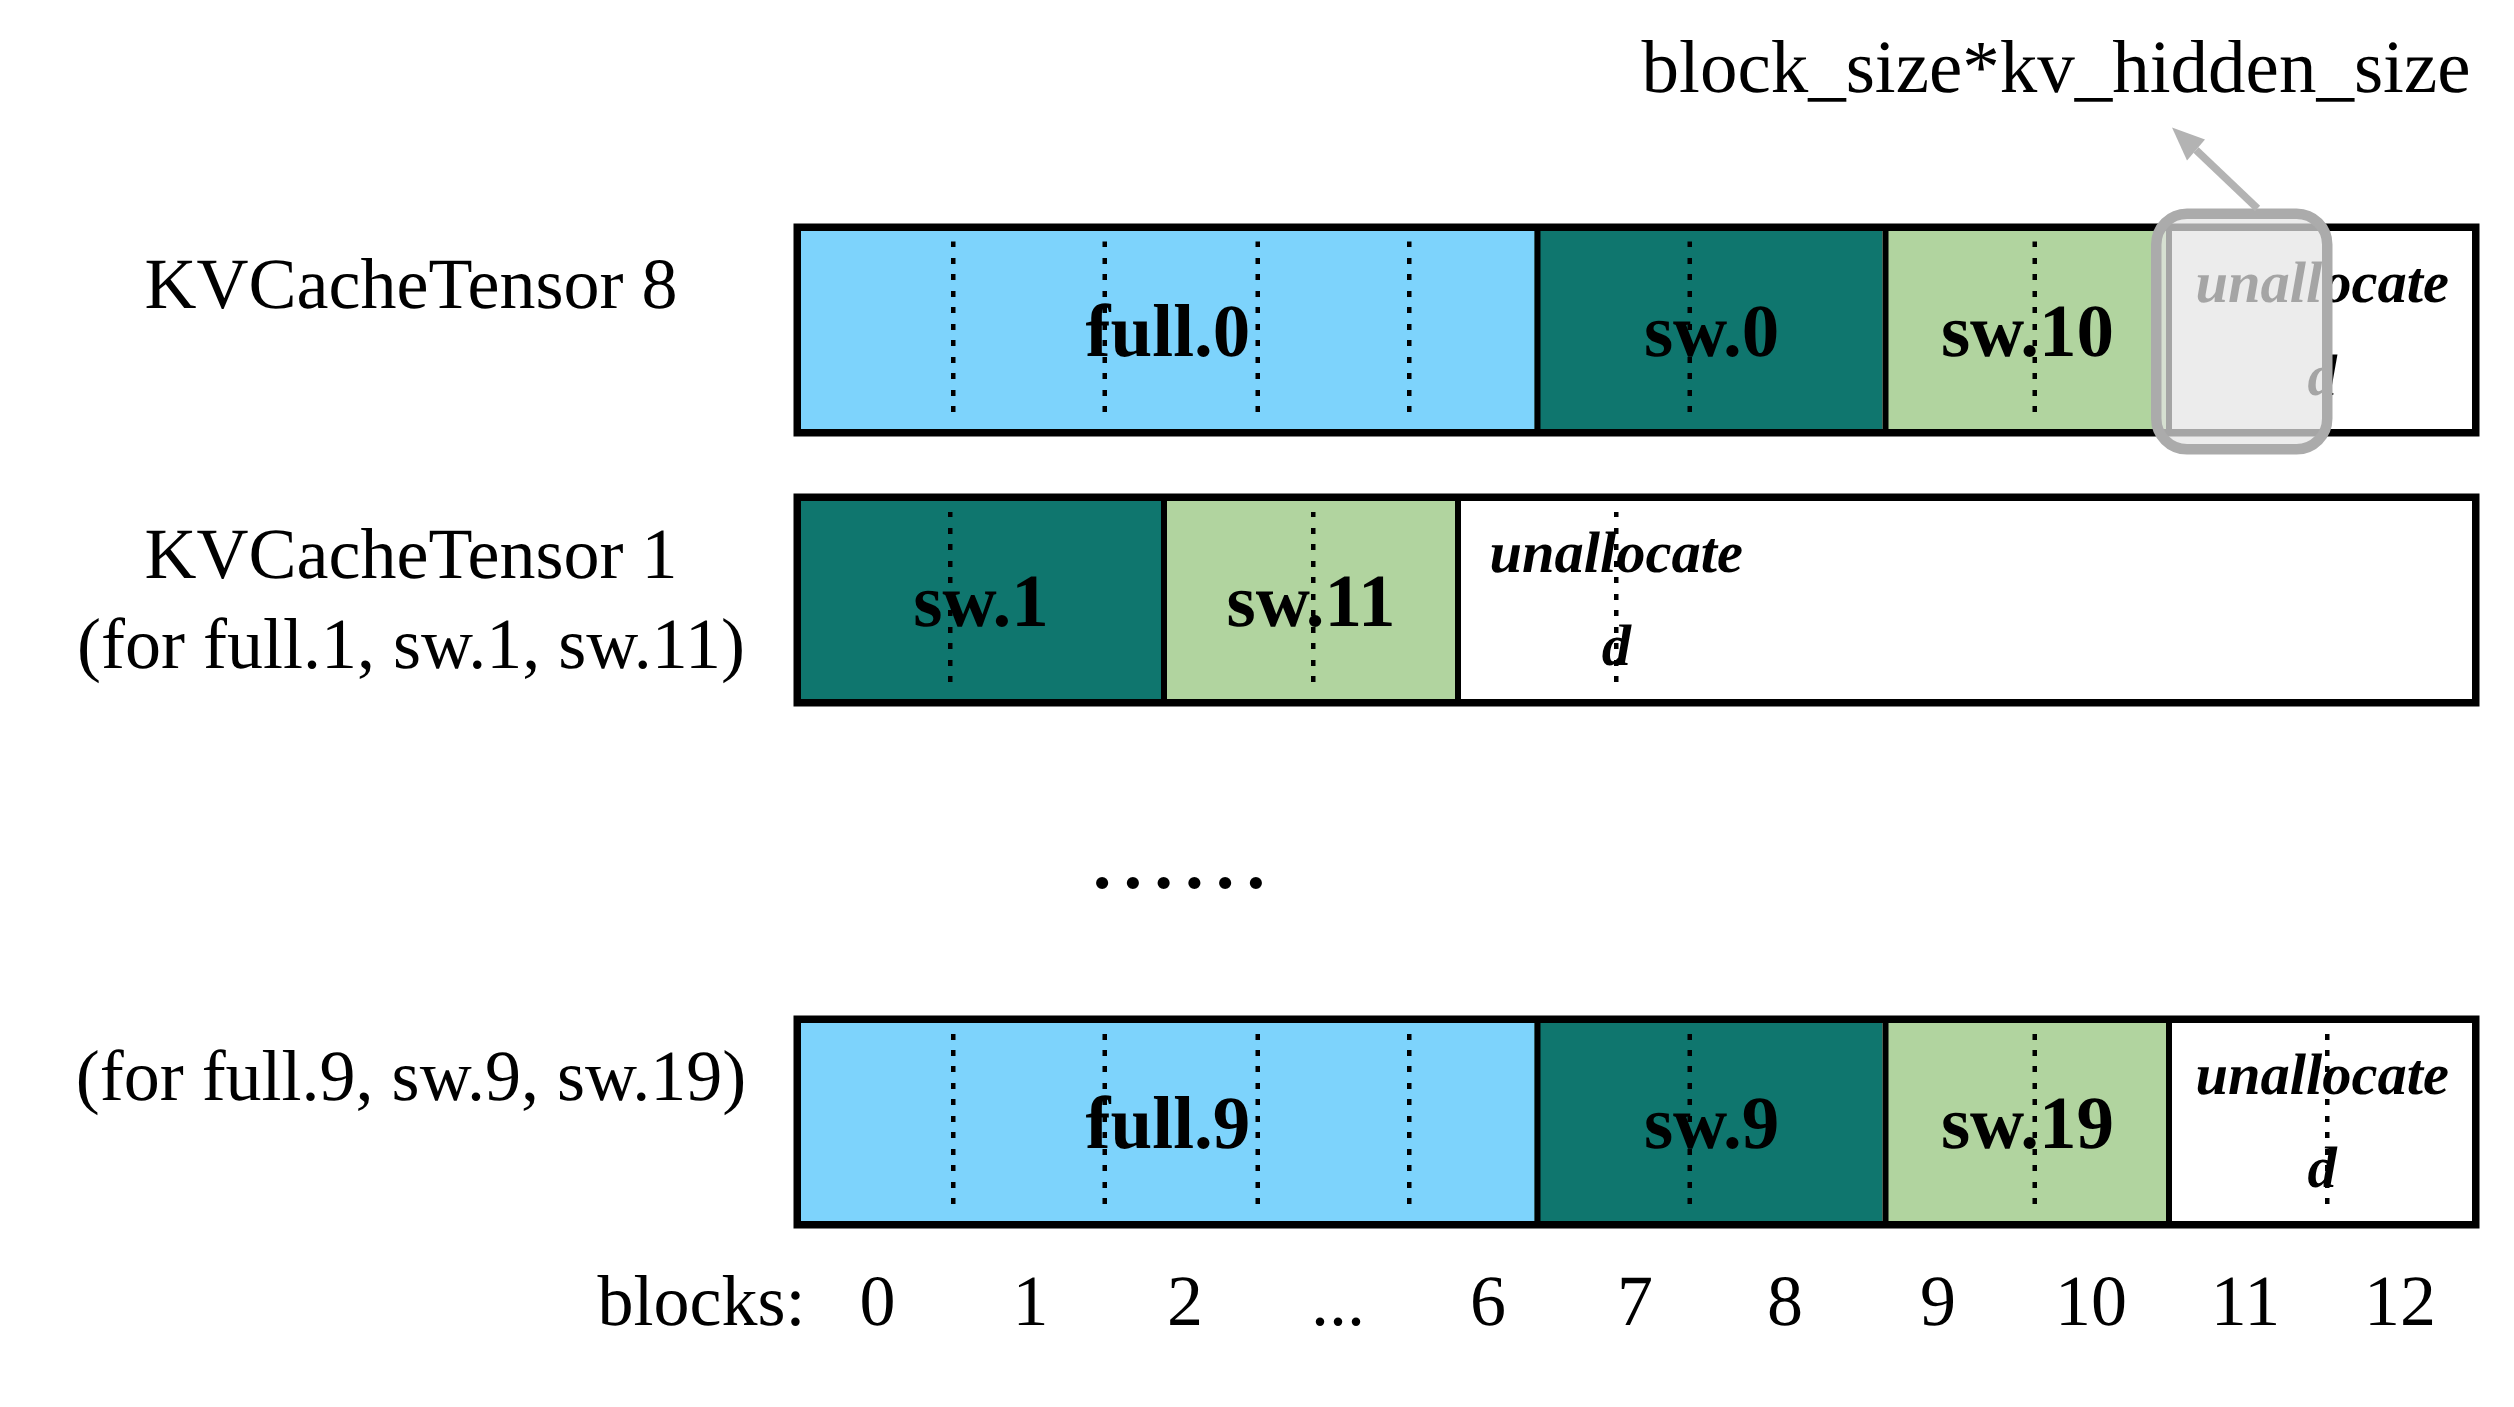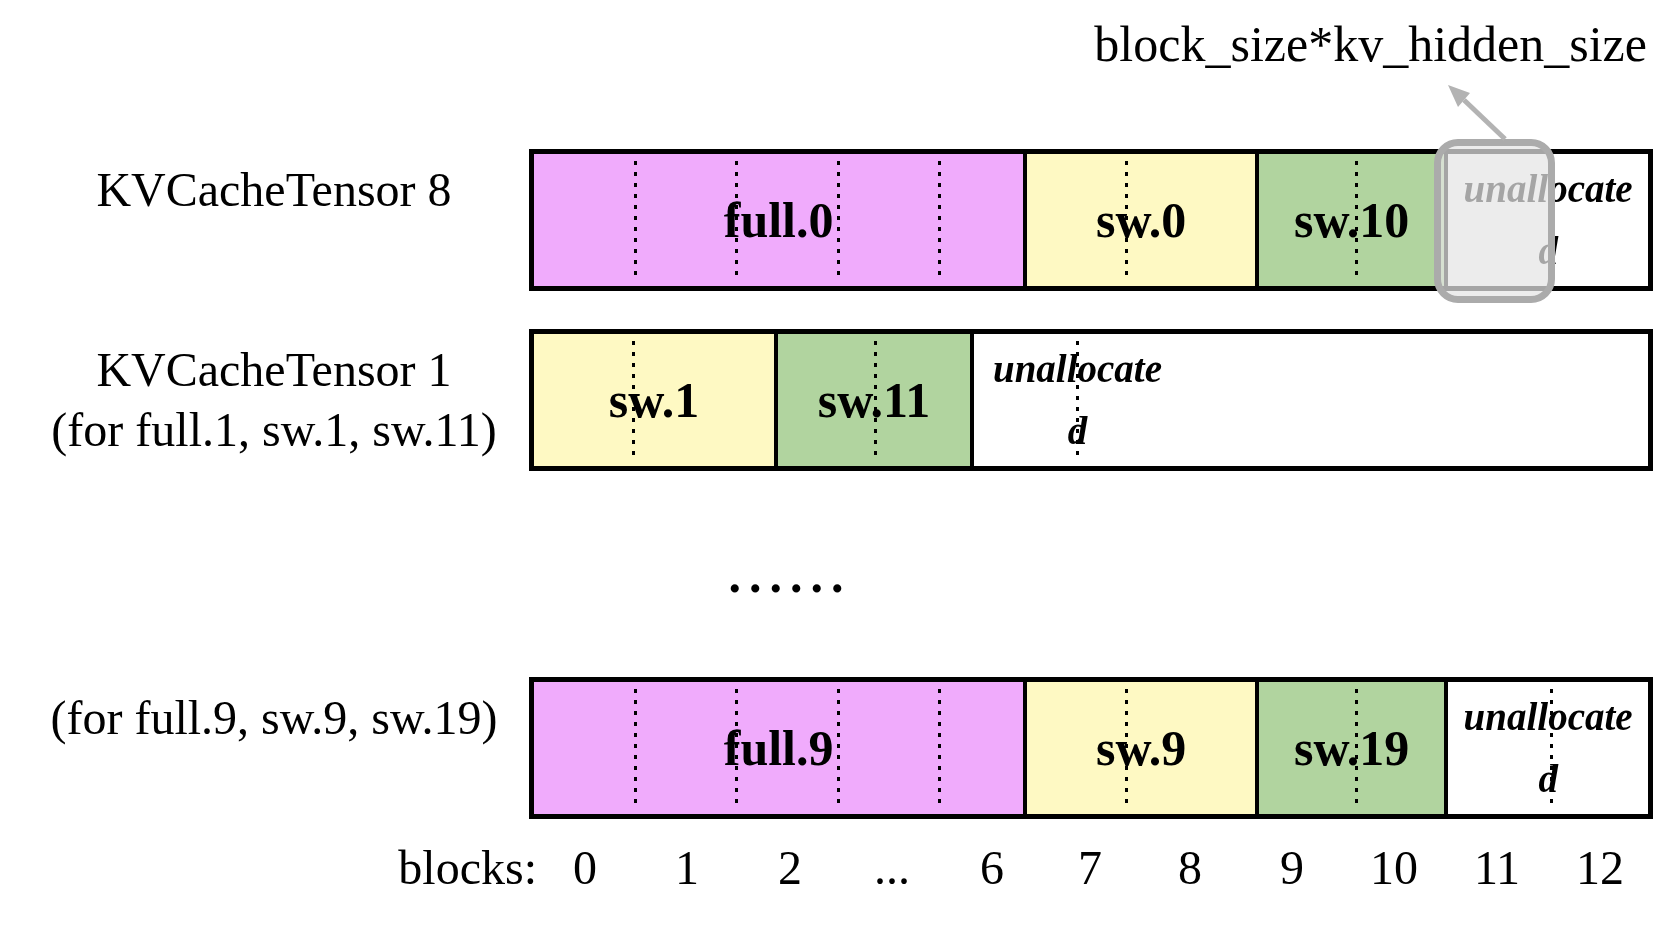--- a/index.html
+++ b/index.html
@@ -21,22 +21,22 @@
   
   .bar{
     position:absolute;left:529px;width:1124px;height:142px;
     border:5px solid #000;box-sizing:border-box;display:flex;background:#fff;
   }
   .sec{
     position:relative;height:100%;box-sizing:border-box;
     display:flex;align-items:center;justify-content:center;
   }
   .sec + .sec{border-left:4px solid #000;}
-  .sec-full{width:507px;background:#f0abfc;}
-  .sec-sw{width:240px;background:#fef9c3;}
+  .sec-full{width:507px;background:#7dd3fc;}
+  .sec-sw{width:240px;background:#0f766e;}
   .sec-sw2{width:196px;background:#B1D49F;}
   .sec-un{width:211px;background:#ffffff;}
   .seclab{font-weight:bold;font-size:50px;white-space:nowrap;}
   .unlab{
     font-weight:bold;font-size:39px;line-height:62px;width:188px;
     word-break:break-all;text-align:center;font-style:italic;
   }
   .dot{
     position:absolute;top:7px;bottom:7px;width:3px;
     background-image:repeating-linear-gradient(to bottom,#000 0 4px,transparent 4px 11px);

